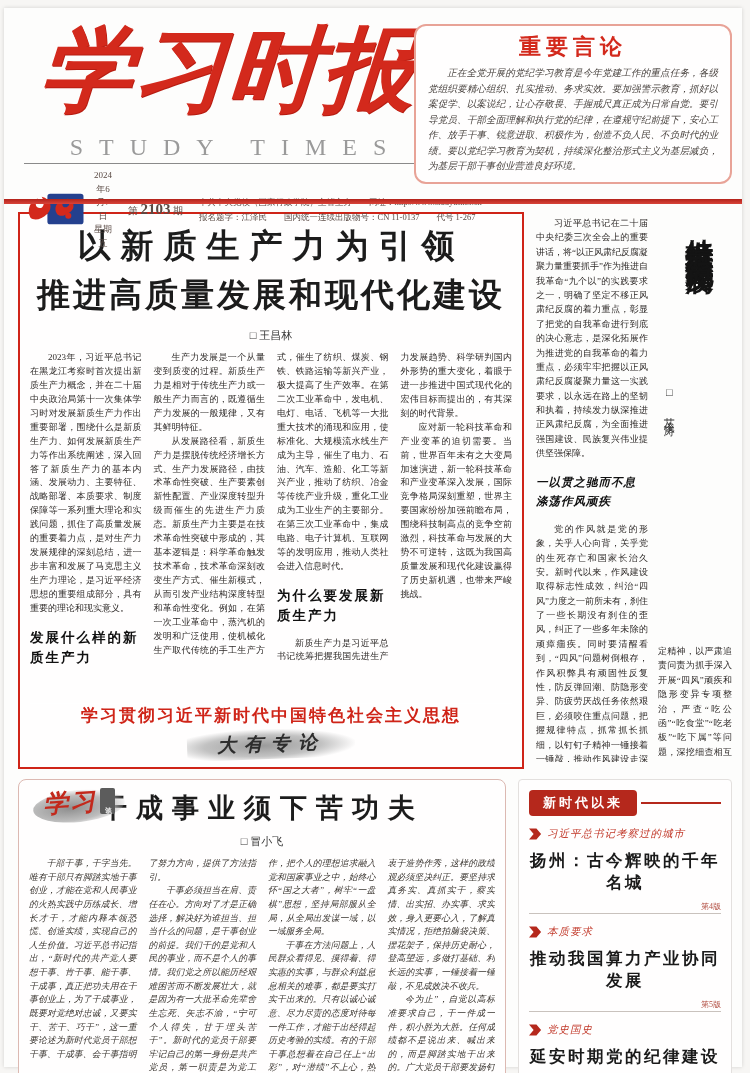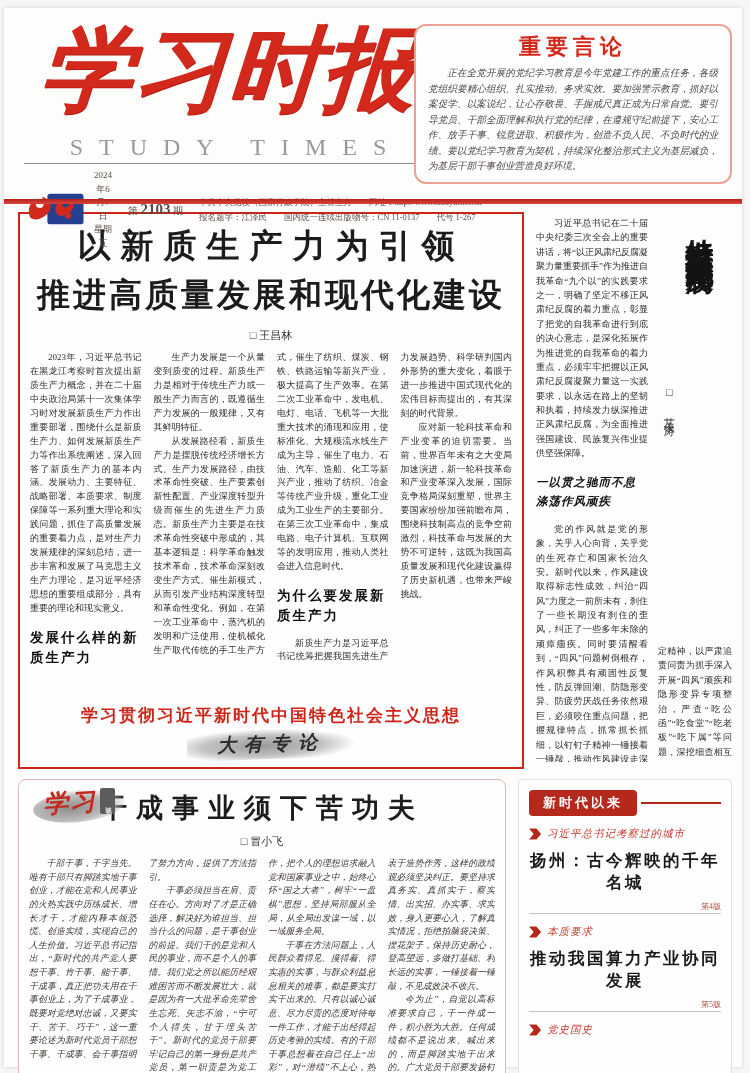--- a/index.html
+++ b/index.html
@@ -203,20 +203,21 @@
           <div class="g-pagerow">第5版</div>
         </div>
 
         <div class="g-item">
           <div class="g-cat">
             <svg class="g-arrow" viewBox="0 0 14 12">
                 <path d="M0 0 L8 0 L13 6 L8 12 L0 12 L5 6 Z" fill="#b5281c"></path>
               </svg>
             <span>党史国史</span>
           </div>
+          <div class="g-title">延安时期党的纪律建设</div>
 
         </div>
 
       </div>
     </div>
 
   </div>
 </div>
 
 </body></html>

